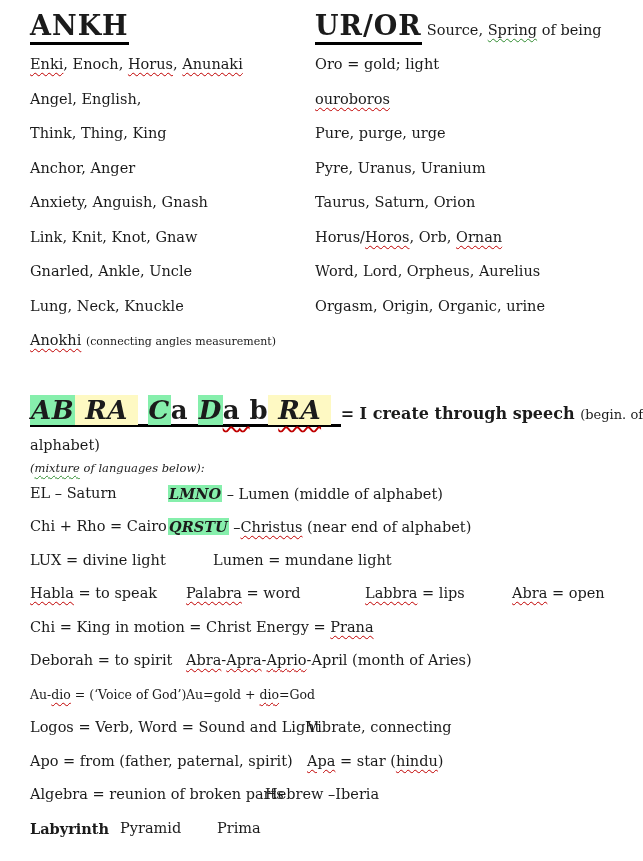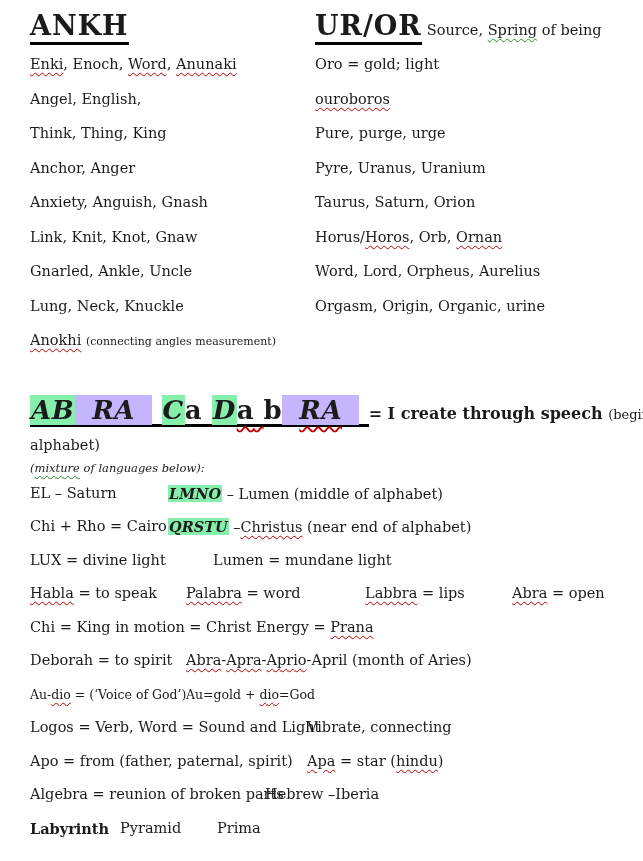--- a/index.html
+++ b/index.html
@@ -19,21 +19,21 @@
   .h{font-size:26px;font-weight:bold;letter-spacing:0.5px;}
   .subline1{height:20px;margin-top:4px;white-space:nowrap;font-size:14.5px;}
   .subline2{height:16px;white-space:nowrap;}
   .rows{margin-top:12px;}
   .row{position:relative;height:21px;margin-bottom:12.5px;white-space:nowrap;font-size:14.5px;}
   .row.mt{margin-top:5px;}
   .cell{position:absolute;top:0;white-space:nowrap;}
   .b{font-weight:bold;}
   .i{font-style:italic;}
   .hly{background:#86efac;padding:0 1px;font-style:italic;}
-  .hlg{background:#c4b5fd;padding:0 17px;}
+  .hlg{background:#fef9c3;padding:0 10px;}
   .mid{font-size:16px;font-weight:bold;}
   .begin{font-size:13px;}
   .small{font-size:11px;}
   .tiny{font-size:11.5px;font-style:italic;}
   .f13{font-size:12.5px;}
   .sqr{text-decoration-line:underline;text-decoration-style:wavy;text-decoration-color:#c00000;
        text-decoration-thickness:1px;text-underline-offset:3px;}
   .sqg{text-decoration-line:underline;text-decoration-style:wavy;text-decoration-color:#2e8b2e;
        text-decoration-thickness:1px;text-underline-offset:3px;}
   .sqrh{text-decoration-line:underline;text-decoration-style:wavy;text-decoration-color:#c00000;
@@ -44,21 +44,21 @@
 
 <div class="page">
   <div class="content">
 
     <div class="cols">
       <div class="col1">
         <div class="title">
           <span class="title-text">ANKH</span>
         </div>
         <div id="col0-lines">
-            <div class="line"><span class="sqr">Enki</span><span>, Enoch, </span><span class="sqr">Word</span><span>, </span><span class="sqr">Anunaki</span></div>
+            <div class="line"><span class="sqr">Enki</span><span>, Enoch, </span><span class="sqr">Horus</span><span>, </span><span class="sqr">Anunaki</span></div>
             <div class="line"><span>Angel, English,</span></div>
             <div class="line"><span>Think, Thing, King</span></div>
             <div class="line"><span>Anchor, Anger</span></div>
             <div class="line"><span>Anxiety, Anguish, Gnash</span></div>
             <div class="line"><span>Link, Knit, Knot, Gnaw</span></div>
             <div class="line"><span>Gnarled, Ankle, Uncle</span></div>
             <div class="line"><span>Lung, Neck, Knuckle</span></div>
             <div class="line"><span class="sqr">Anokhi</span><span> </span><span class="small">(connecting angles measurement)</span></div>
           </div>
       </div>

